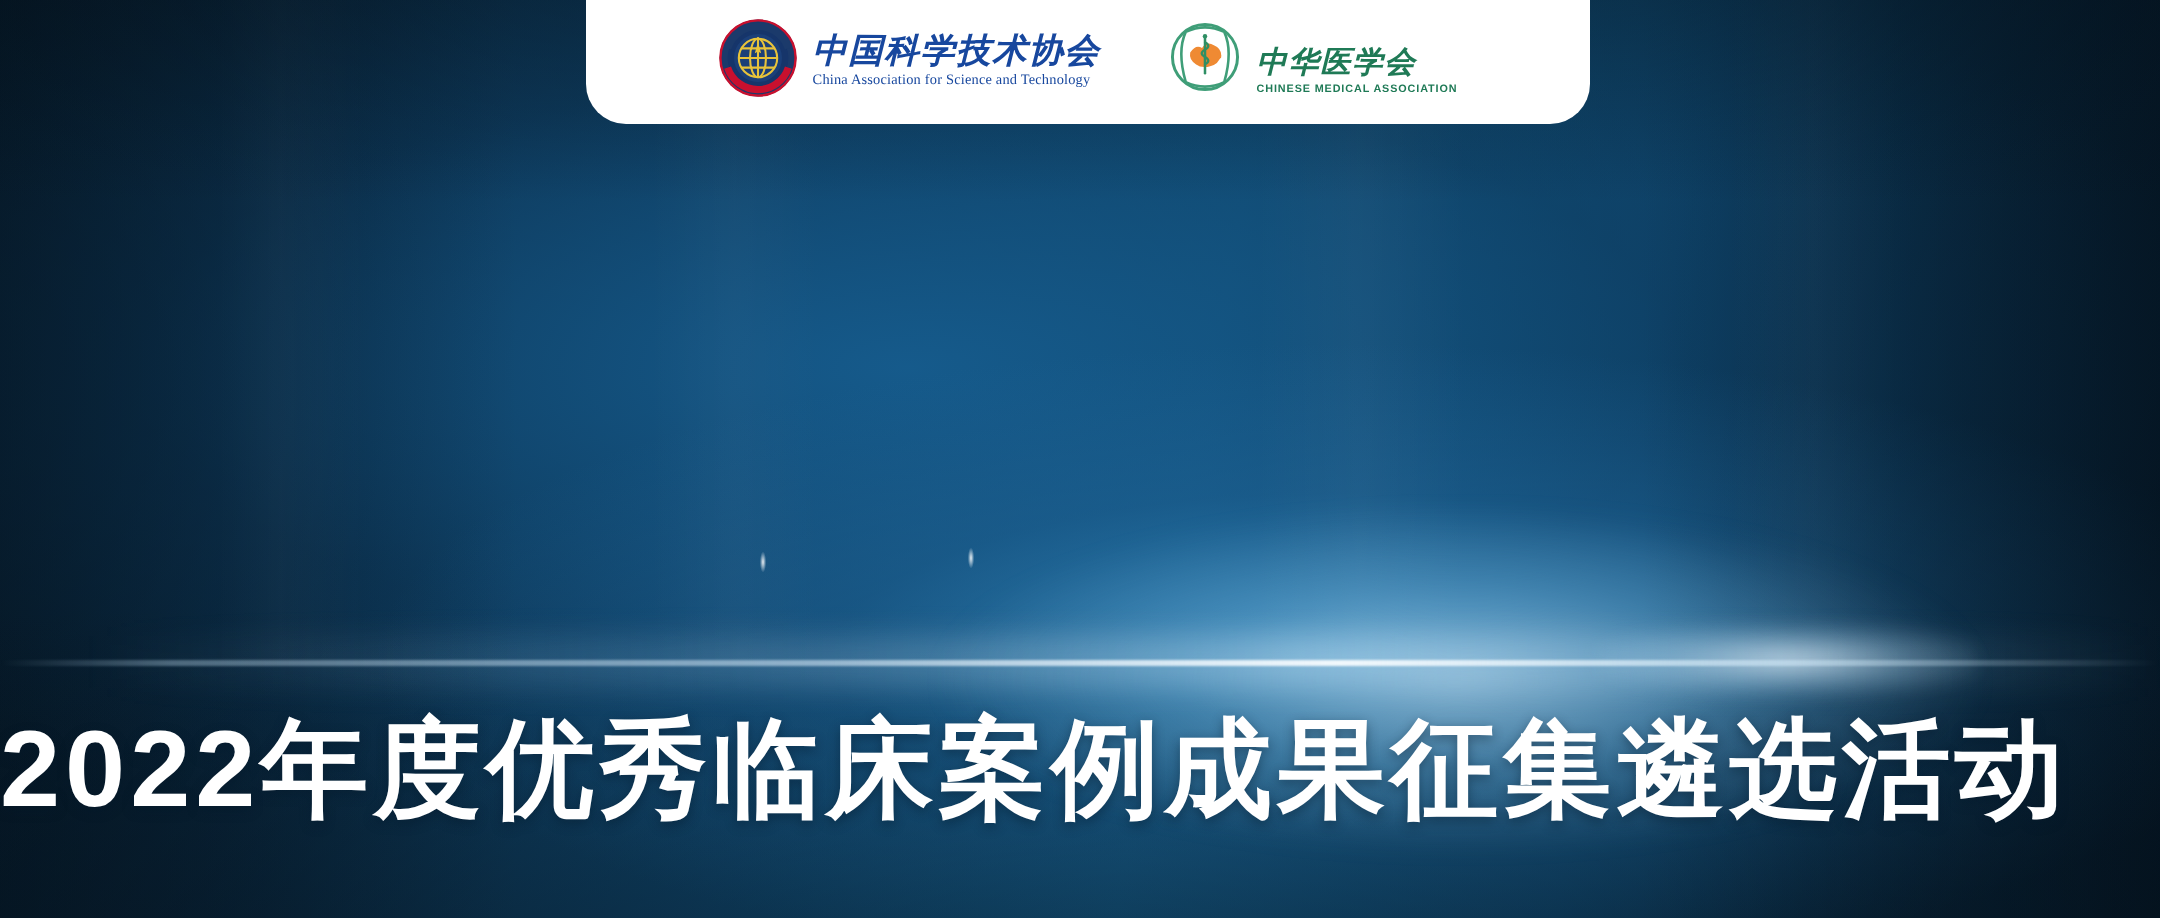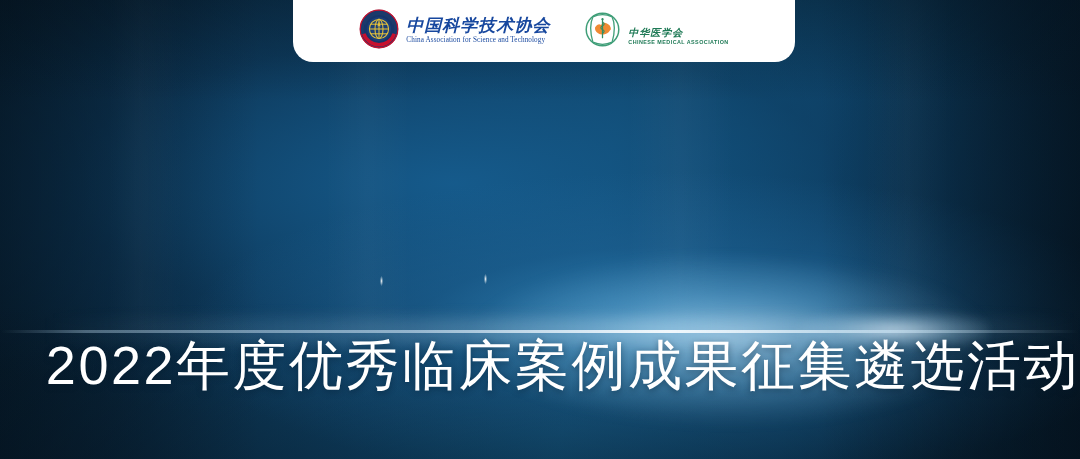--- a/index.html
+++ b/index.html
@@ -141,21 +141,21 @@
     font-style: italic;
     letter-spacing: 1px;
     white-space: nowrap;
   }
   .logo-en {
     font-family: "Liberation Serif", "DejaVu Serif", serif;
     white-space: nowrap;
   }
   .cast .logo-cn { font-size: 17px; color: #17479e; }
   .cast .logo-en { font-size: 7.2px; color: #17479e; letter-spacing: 0.1px; margin-top: 2px; }
-  .cma  .logo-cn { font-size: 10px; color: #1f7a56; margin-top: 12px; }
+  .cma  .logo-cn { font-size: 15px; color: #1f7a56; margin-top: 12px; }
   .cma  .logo-en { font-size: 5.4px; color: #1f7a56; letter-spacing: 0.45px; margin-top: 2px; font-family: "Liberation Sans", sans-serif; font-weight: bold; }
 
   
   .title-wrap {
     position: absolute;
     left: 0; right: 0;
     top: 122px;
     text-align: center;
   }
   .title {
@@ -169,22 +169,23 @@
     transform: scaleY(1.08);
     text-shadow:
        3px 4px 0px rgba(10,48,80,0.38),
        6px 8px 10px rgba(6,32,56,0.35);
   }
 
   
   .subtitle-wrap {
     position: absolute;
     left: 0; right: 0;
-    top: 338px;
-    text-align: right;
+    top: 358px;
+    text-align: left;
+    font-weight: bold;
   }
   .subtitle {
     display: inline-block;
     font-family: "Liberation Sans", "DejaVu Sans", sans-serif;
     font-size: 54px;
     line-height: 1;
     color: #ffffff;
     letter-spacing: 2.5px;
     text-shadow: 0 2px 6px rgba(4,24,42,0.45);
   }

